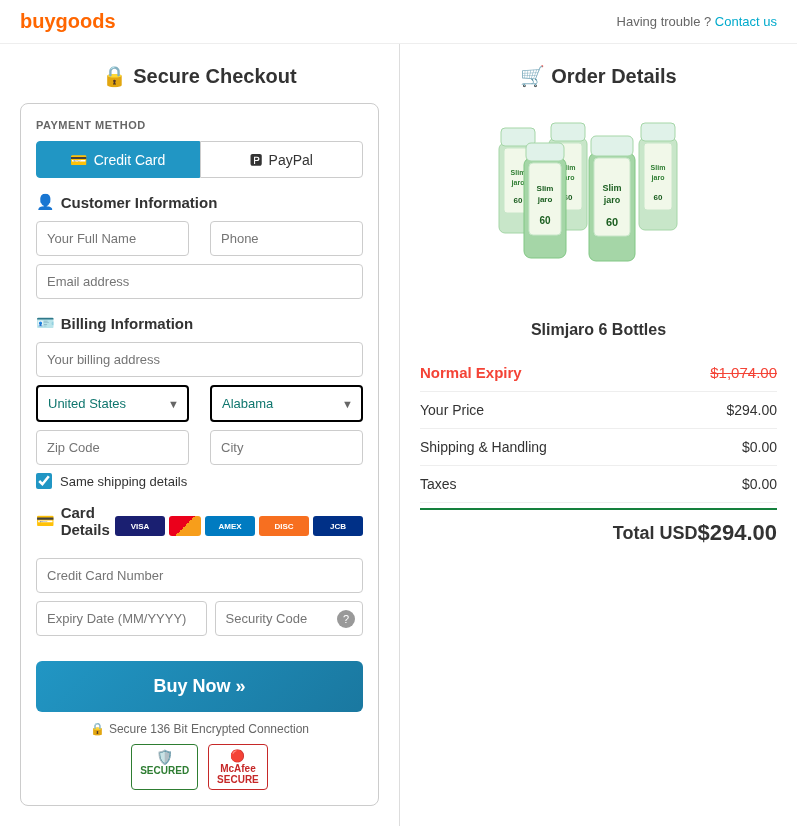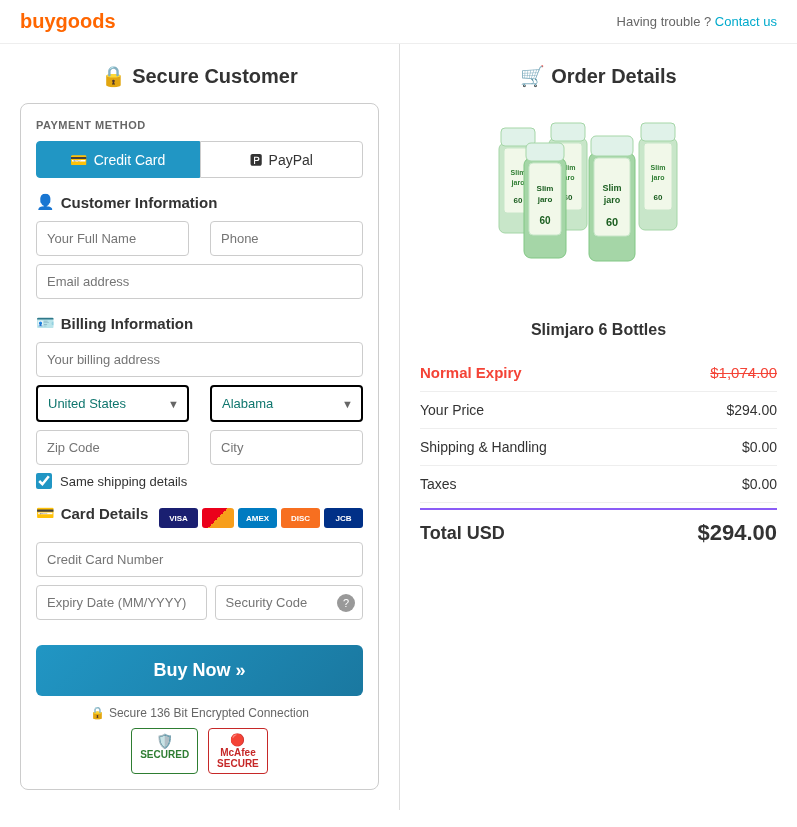--- a/index.html
+++ b/index.html
@@ -69,21 +69,21 @@
 
     .checkbox-row { display: flex; align-items: center; gap: 8px; margin-bottom: 15px; }
     .checkbox-row input[type=checkbox] { accent-color: #2196c4; width: 16px; height: 16px; }
     .checkbox-label { font-size: 13px; color: #333; }
 
     .card-details-header {
       display: flex; justify-content: space-between; align-items: center; margin-bottom: 10px;
     }
     .card-icons { display: flex; gap: 4px; }
     .card-icon {
-      width: 39px; height: 20px; border-radius: 3px; display: flex; align-items: center; justify-content: center;
+      width: 50px; height: 20px; border-radius: 3px; display: flex; align-items: center; justify-content: center;
       font-size: 8px; font-weight: bold; color: #fff;
     }
     .visa-icon { background: #1a1f71; }
     .mc-icon { background: #eb001b; font-size: 7px; }
     .amex-icon { background: #007bc1; }
     .disc-icon { background: #f76f20; }
     .jcb-icon { background: #003087; }
 
     .expiry-security { display: flex; gap: 8px; }
     .security-wrapper { position: relative; flex: 1; }
@@ -137,21 +137,21 @@
     <span>Having trouble ?</span>
     <a href="#">Contact us</a>
   </div>
 </div>
 
 <div class="main">
 
   <div class="left-panel">
     <div class="section-title">
       <span>🔒</span>
-      <span>Secure Customer</span>
+      <span>Secure Checkout</span>
     </div>
 
     <div class="form-card">
       <div class="payment-method-label">PAYMENT METHOD</div>
 
       
       <div class="payment-tabs">
         <div class="payment-tab active">
           <span>💳</span>
           <span>Credit Card</span>
@@ -324,19 +324,19 @@
       <span>$294.00</span>
     </div>
     <div class="price-row">
       <span>Shipping &amp; Handling</span>
       <span>$0.00</span>
     </div>
     <div class="price-row">
       <span>Taxes</span>
       <span>$0.00</span>
     </div>
-    <div class="price-row total-row" style="border-top:2px solid #8b5cf6; border-bottom:none; margin-top:5px;">
+    <div class="price-row total-row" style="border-top:2px solid #15803d; border-bottom:none; margin-top:5px;justify-content:flex-end;">
       <span>Total USD</span>
       <span class="total-amount">$294.00</span>
     </div>
   </div>
 
 </div>
 
 </body></html>

